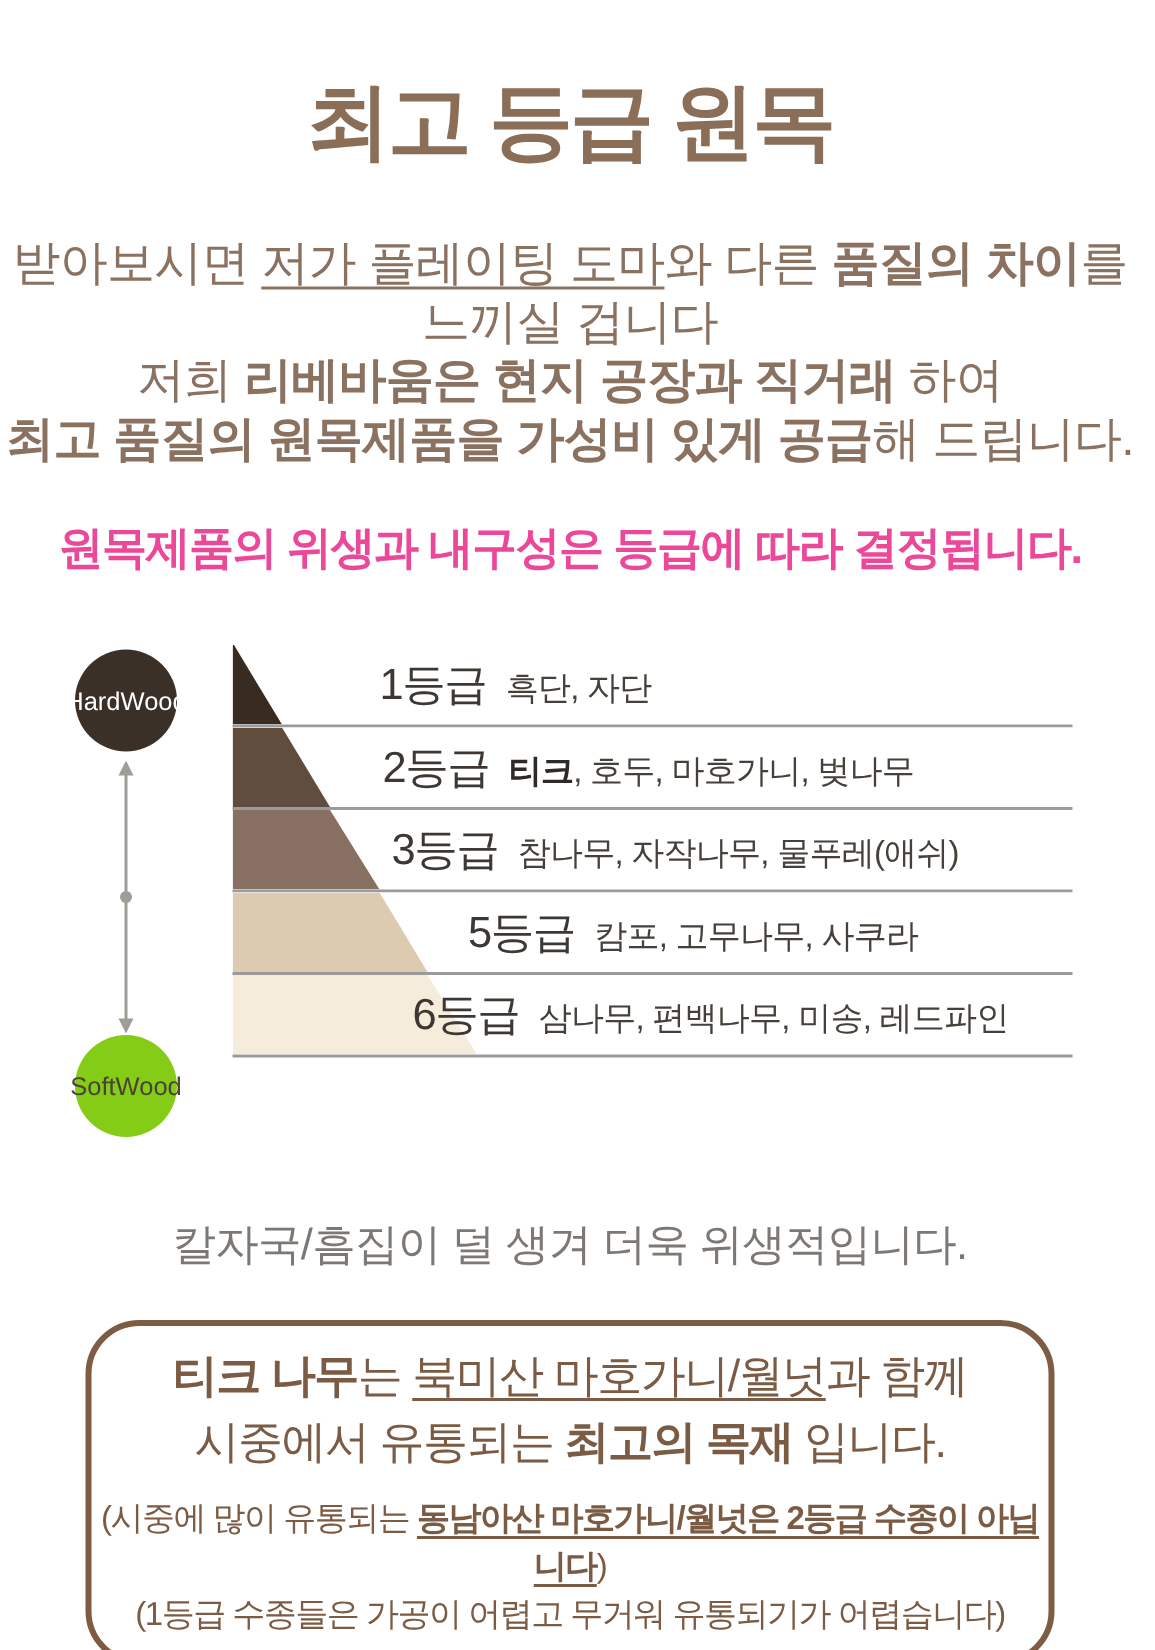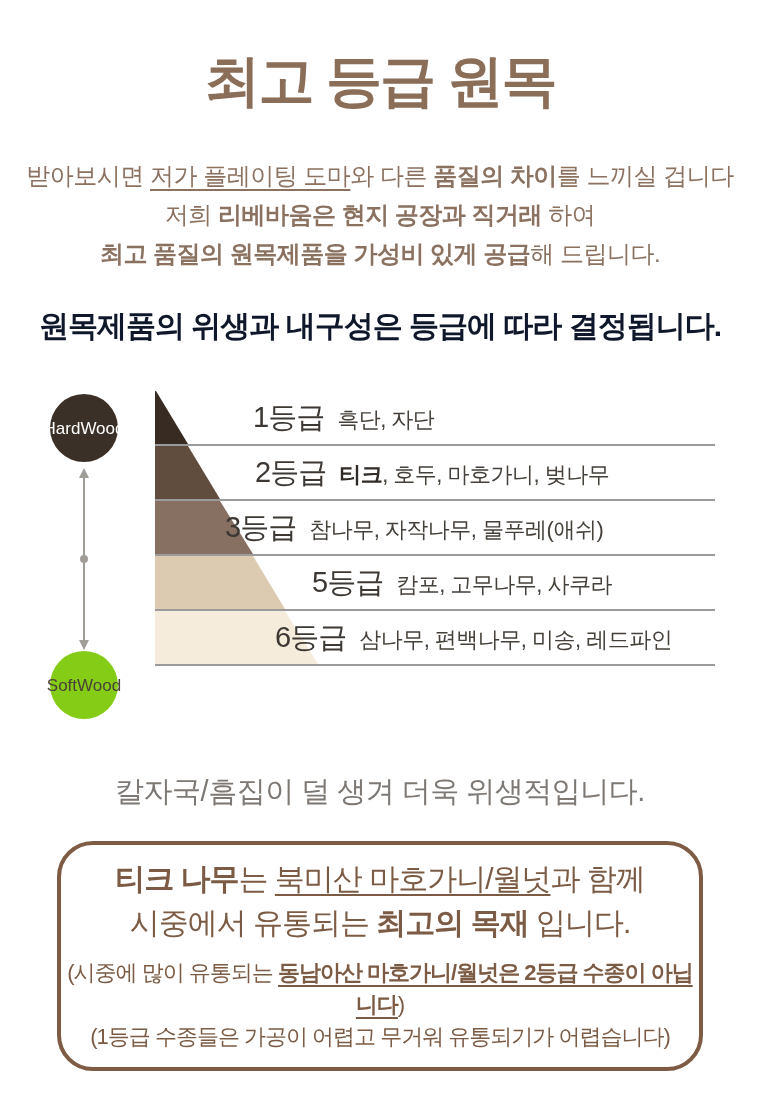--- a/index.html
+++ b/index.html
@@ -12,29 +12,29 @@
   
   .main-title {
     padding-top:44px; text-align:center;
     font-size:56px; font-weight:800; letter-spacing:-2px;
     color:#8a6e58;
   }
 
   
   .intro {
     margin-top:36px; text-align:center;
-    font-size:24px; line-height:39px; color:#8b7260; letter-spacing:-0.5px;
+    font-size:32px; line-height:39px; color:#8b7260; letter-spacing:-0.5px;
   }
   .intro b { font-weight:700; }
   .intro u, .teak-box u { text-decoration-thickness:2px; text-underline-offset:5px; }
 
   
   .subheading {
     margin-top:33px; text-align:center;
-    font-size:30px; font-weight:700; color:#0f172a; letter-spacing:-1px;
+    font-size:30px; font-weight:700; color:#ec4899; letter-spacing:-1px;
   }
 
   
   .diagram { position:relative; height:340px; margin-top:40px; }
   .wood-circle {
     position:absolute; width:68px; height:68px; border-radius:50%;
     display:flex; flex-direction:row; align-items:center; justify-content:center;
     font-size:17px; line-height:19px; letter-spacing:0;
   }
   .hard-circle { left:50px; top:7px; }
@@ -49,21 +49,21 @@
   .tri { position:absolute; left:0; top:0; bottom:0; width:196px; }
   .grade-row:nth-child(1) .tri { clip-path:polygon(0 0, 1px 0, 33px 100%, 0 100%); }
   .grade-row:nth-child(2) .tri { clip-path:polygon(0 0, 33px 0, 65px 100%, 0 100%); }
   .grade-row:nth-child(3) .tri { clip-path:polygon(0 0, 65px 0, 98px 100%, 0 100%); }
   .grade-row:nth-child(4) .tri { clip-path:polygon(0 0, 98px 0, 130px 100%, 0 100%); }
   .grade-row:nth-child(5) .tri { clip-path:polygon(0 0, 130px 0, 163px 100%, 0 100%); }
   .grade-row:nth-child(6) .tri { clip-path:polygon(0 0, 163px 0, 196px 100%, 0 100%); }
   .row-text { position:relative; display:flex; align-items:baseline; }
   .grade-row:nth-child(1) .row-text { padding-left:70px;margin-left:28px; }
   .grade-row:nth-child(2) .row-text { padding-left:100px; }
-  .grade-row:nth-child(3) .row-text { padding-left:70px; }
+  .grade-row:nth-child(3) .row-text { padding-left:106px; }
   .grade-row:nth-child(4) .row-text { padding-left:157px; }
   .grade-row:nth-child(5) .row-text { padding-left:120px; }
   .grade-row:nth-child(6) .row-text { padding-left:220px; }
   .grade-label { font-size:29px; color:#3d3833; letter-spacing:-1px; }
   .species { font-size:22px; color:#454039; margin-left:13px; letter-spacing:-0.5px; }
   .species b { font-weight:700; color:#2f2a25; }
 
   
   .hard-note {
     margin-top:38px; text-align:center;

